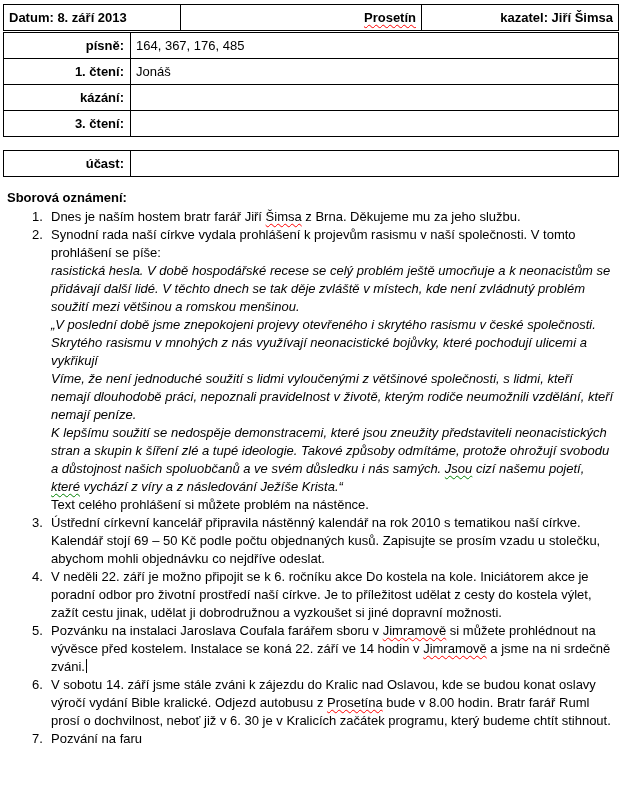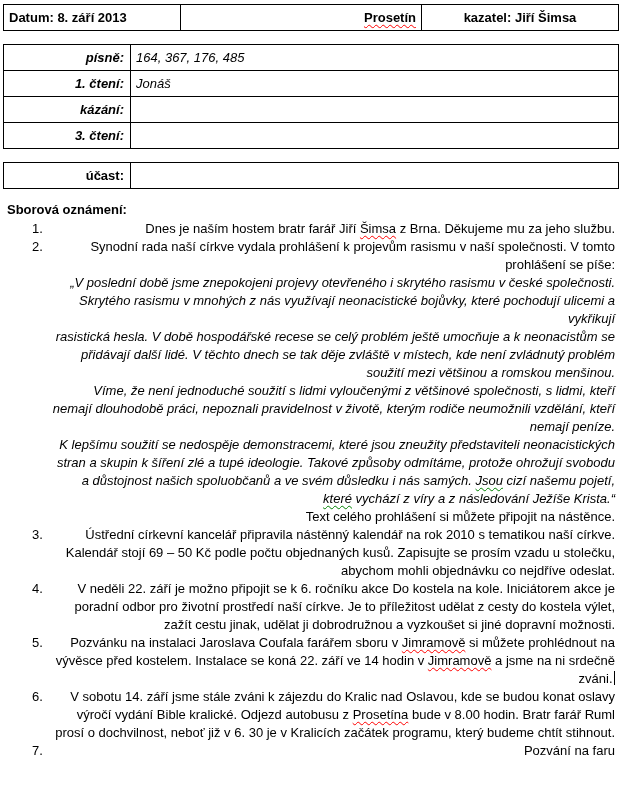--- a/index.html
+++ b/index.html
@@ -7,28 +7,28 @@
     width:622px;height:786px;overflow:hidden;background:#ffffff;color:#000000;
     font-family:"Liberation Sans", sans-serif;font-size:13px;
   }
   .page{padding:4px 3px 0 3px;}
   table{border-collapse:collapse;width:100%;table-layout:fixed;}
   td{border:1px solid #000;padding:2px 5px;height:21px;vertical-align:middle;
      overflow:hidden;white-space:nowrap;line-height:18px;}
   .t-header td{font-weight:bold;}
   .t-header .c1{width:166px;}
   .t-header .c2{width:230px;text-align:right;}
-  .t-header .c3{text-align:center;}
-  .t-fields{margin-top:13px;font-style:italic;}
+  .t-header .c3{text-align:right;}
+  .t-fields{margin-top:1px;}
   .lab{width:115px;font-weight:bold;text-align:right;padding-right:6px;}
   .t-att{margin-top:13px;}
   .heading{font-weight:bold;line-height:18px;margin:12px 0 1px 4px;}
   .item{display:flex;line-height:18px;}
   .num{width:19px;margin-left:29px;flex:none;}
-  .content{flex:1;min-width:0;padding-right:4px;text-align:right;}
+  .content{flex:1;min-width:0;padding-right:4px;}
   .content p{margin:0;}
   .q{font-style:italic;}
   .sq-red{text-decoration-line:underline;text-decoration-style:wavy;
           text-decoration-color:#ff0000;text-decoration-thickness:1px;text-underline-offset:2px;}
   .sq-green{text-decoration-line:underline;text-decoration-style:wavy;
             text-decoration-color:#008000;text-decoration-thickness:1px;text-underline-offset:2px;font-style:italic;}
   .caret{display:inline-block;width:1.5px;height:14px;background:#000;vertical-align:-2px;margin-left:1px;}
 </style>
 </head>
 <body>
@@ -83,25 +83,25 @@
       <span class="num">1.</span>
       <div class="content">
         <p><span>Dnes je naším hostem bratr farář Jiří </span><span class="sq-red">Šimsa</span><span> z Brna. Děkujeme mu za jeho službu.</span></p>
       </div>
     </div>
 
     <div class="item">
       <span class="num">2.</span>
       <div class="content">
         <p>Synodní rada naší církve vydala prohlášení k projevům rasismu v naší společnosti. V tomto prohlášení se píše:</p>
+        <p class="q">rasistická hesla. V době hospodářské recese se celý problém ještě umocňuje a k neonacistům se přidávají další lidé. V těchto dnech se tak děje zvláště v místech, kde není zvládnutý problém soužití mezi většinou a romskou menšinou.</p>
         <p class="q">„V poslední době jsme znepokojeni projevy otevřeného i skrytého rasismu v české společnosti. Skrytého rasismu v mnohých z nás využívají neonacistické bojůvky, které pochodují ulicemi a vykřikují</p>
-        <p class="q">rasistická hesla. V době hospodářské recese se celý problém ještě umocňuje a k neonacistům se přidávají další lidé. V těchto dnech se tak děje zvláště v místech, kde není zvládnutý problém soužití mezi většinou a romskou menšinou.</p>
         <p class="q">Víme, že není jednoduché soužití s lidmi vyloučenými z většinové společnosti, s lidmi, kteří nemají dlouhodobě práci, nepoznali pravidelnost v životě, kterým rodiče neumožnili vzdělání, kteří nemají peníze.</p>
         <p class="q"><span>K lepšímu soužití se nedospěje demonstracemi, které jsou zneužity představiteli neonacistických stran a skupin k šíření zlé a tupé ideologie. Takové způsoby odmítáme, protože ohrožují svobodu a důstojnost našich spoluobčanů a ve svém důsledku i nás samých. </span><span class="sq-green">Jsou</span><span> cizí našemu pojetí, </span><span class="sq-green">které</span><span> vychází z víry a z následování Ježíše Krista.“</span></p>
-        <p>Text celého prohlášení si můžete připojit na nástěnce.</p>
+        <p>Text celého prohlášení si můžete problém na nástěnce.</p>
       </div>
     </div>
 
     <div class="item">
       <span class="num">3.</span>
       <div class="content">
         <p>Ústřední církevní kancelář připravila nástěnný kalendář na rok 2010 s tematikou naší církve. Kalendář stojí 69 – 50 Kč podle počtu objednaných kusů. Zapisujte se prosím vzadu u stolečku, abychom mohli objednávku co nejdříve odeslat.</p>
       </div>
     </div>
 

